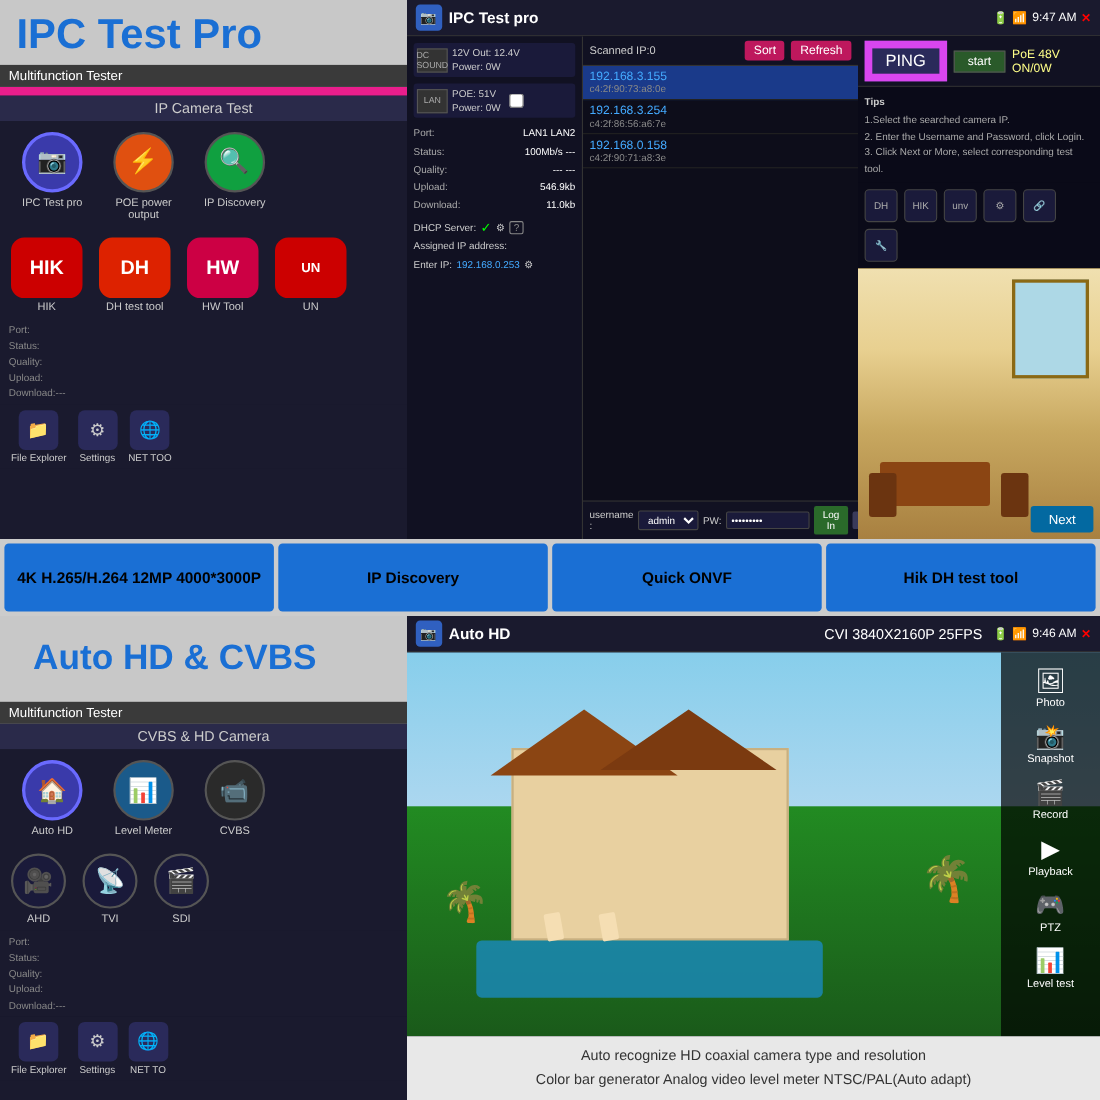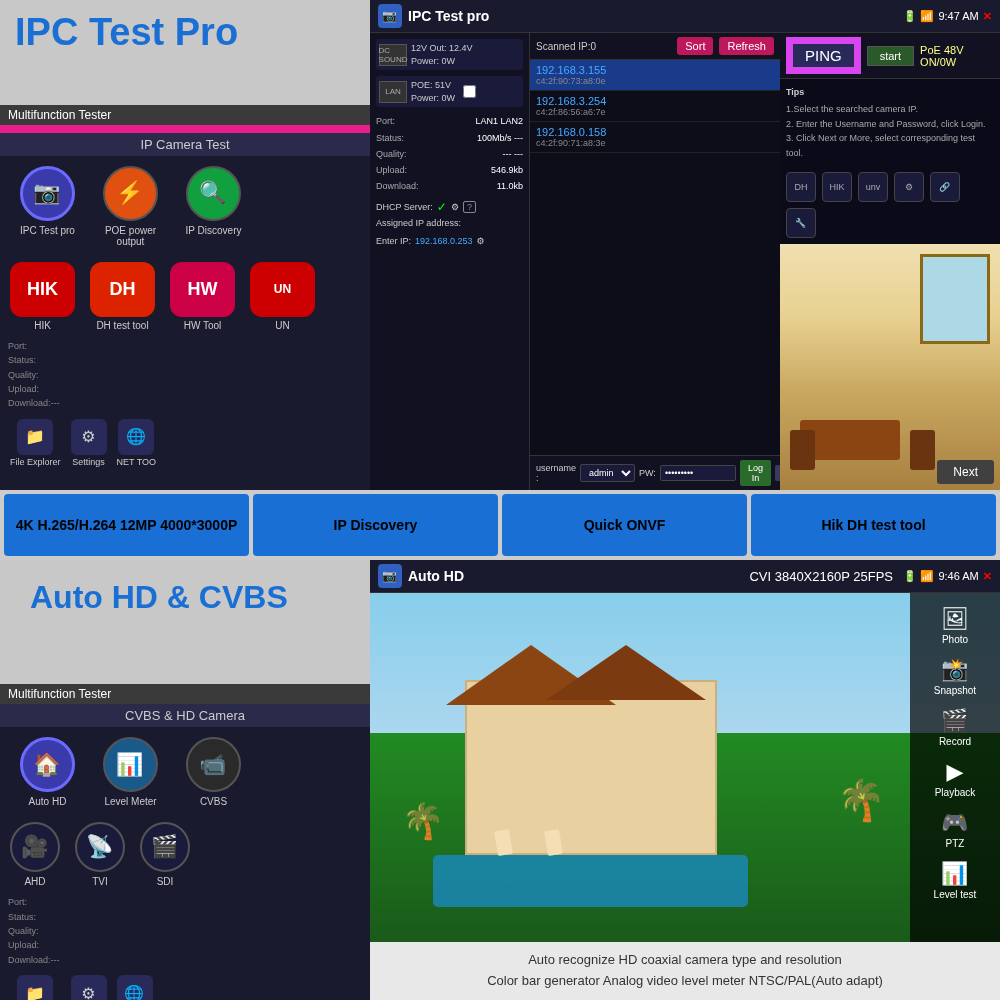--- a/index.html
+++ b/index.html
@@ -34,21 +34,20 @@
       color: #1a6fd4;
       padding: 12px 15px 5px 15px;
       line-height: 1.1;
     }
 
     .multifunction-bar {
       background: #3a3a3a;
       color: #fff;
       font-size: 12px;
       padding: 3px 8px;
-      margin-top: 46px;
     }
 
     .device-screen-top {
       background: #1a1a2e;
       flex: 1;
       position: relative;
       overflow: hidden;
     }
 
     .device-screen-top .pink-bar {
@@ -477,21 +476,21 @@
       width: 100%;
       height: 100%;
       position: relative;
       background: linear-gradient(to bottom, #e8d090 0%, #d4b870 40%, #c0a050 70%, #8B6030 100%);
     }
 
     .next-btn {
       position: absolute;
       bottom: 6px;
       right: 6px;
-      background: #404040;
+      background: #0369a1;
       color: #fff;
       border: none;
       padding: 5px 16px;
       font-size: 12px;
       cursor: pointer;
       border-radius: 3px;
     }
 
     
     .feature-strip {

